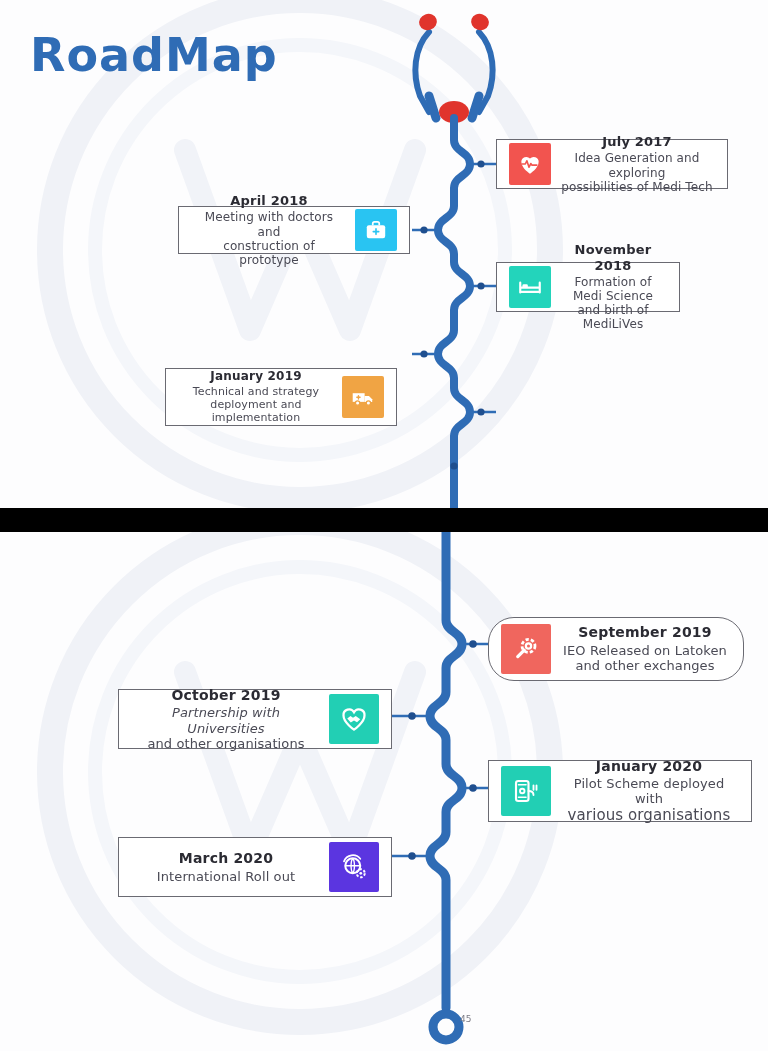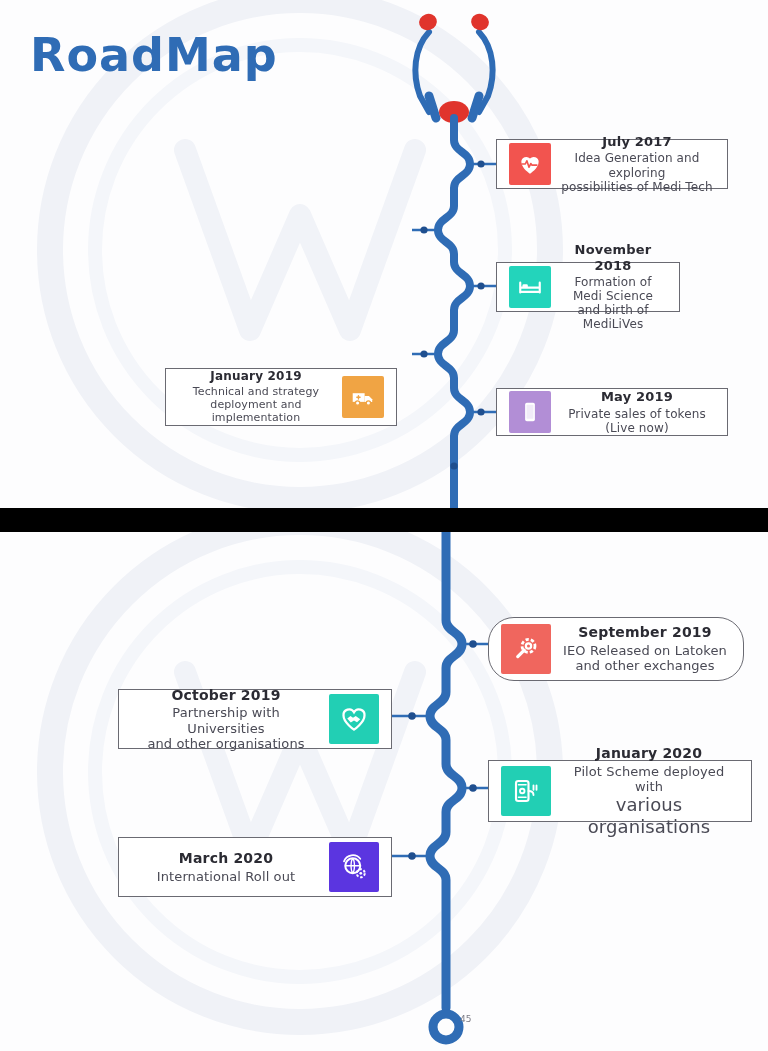--- a/index.html
+++ b/index.html
@@ -138,20 +138,34 @@
           <path d="M4.5 12h3.2l1.4-3 2 6 1.6-3.4 1 1.4h4.6" fill="none" stroke="#f2544f" stroke-width="1.5" stroke-linecap="round" stroke-linejoin="round"></path>
         </svg>
     </div>
     <div class="card-text">
       <span class="card-date">July 2017</span>
       <span class="card-desc">Idea Generation and exploring</span>
       <span class="card-desc">possibilities of Medi Tech</span>
     </div>
   </div>
 
+  <div class="card icon-right" style="left:178px;top:206px;width:232px;height:48px;">
+    <div class="card-text">
+      <span class="card-date">April 2018</span>
+      <span class="card-desc">Meeting with doctors and</span>
+      <span class="card-desc">construction of prototype</span>
+    </div>
+    <div class="icon-box" style="background:#29c4f2;">
+      <svg width="26" height="26" viewBox="0 0 24 24">
+          <rect x="3.5" y="7.5" width="17" height="12" rx="2" fill="#ffffff"></rect>
+          <path d="M9 7.5V6a1.6 1.6 0 011.6-1.6h2.8A1.6 1.6 0 0115 6v1.5" fill="none" stroke="#ffffff" stroke-width="1.6"></path>
+          <path d="M12 11v5M9.5 13.5h5" stroke="#29c4f2" stroke-width="1.5" stroke-linecap="round"></path>
+        </svg>
+    </div>
+  </div>
 
   <div class="card icon-left" style="left:496px;top:262px;width:184px;height:50px;">
     <div class="icon-box" style="background:#23d4bb;">
       <svg width="26" height="26" viewBox="0 0 24 24">
           <path d="M3 8v9M21 8v9M3 12.5h18M4.5 16.5h15" fill="none" stroke="#ffffff" stroke-width="2" stroke-linecap="round"></path>
           <rect x="5" y="9.5" width="5" height="3" rx="1.2" fill="#ffffff"></rect>
         </svg>
     </div>
     <div class="card-text">
       <span class="card-date">November 2018</span>
@@ -171,33 +185,20 @@
       <svg width="26" height="26" viewBox="0 0 24 24">
           <path d="M2.5 8.5h11v8h-11z" fill="#ffffff"></path>
           <path d="M13.5 11h4l3 3v2.5h-7z" fill="#ffffff"></path>
           <circle cx="7" cy="17.5" r="2" fill="#ffffff" stroke="#f0a444" stroke-width="1.2"></circle>
           <circle cx="17" cy="17.5" r="2" fill="#ffffff" stroke="#f0a444" stroke-width="1.2"></circle>
           <path d="M7.8 10.8v3M6.3 12.3h3" stroke="#f0a444" stroke-width="1.3" stroke-linecap="round"></path>
         </svg>
     </div>
   </div>
 
-  <div class="card icon-left" style="left:496px;top:388px;width:232px;height:48px;">
-    <div class="icon-box" style="background:#b28ed6;">
-      <svg width="26" height="26" viewBox="0 0 24 24">
-          <rect x="7.5" y="3.5" width="9" height="17" rx="1.6" fill="#ffffff"></rect>
-          <rect x="8.8" y="5.2" width="6.4" height="13" rx="0.8" fill="#b28ed6" opacity=".18"></rect>
-        </svg>
-    </div>
-    <div class="card-text">
-      <span class="card-date">May 2019</span>
-      <span class="card-desc">Private sales of tokens</span>
-      <span class="card-desc">(Live now)</span>
-    </div>
-  </div>
 </div>
 
 <div id="divider"></div>
 
 <div class="slide" id="slide-bottom">
 
   <svg class="wm" width="768" height="519" viewBox="0 0 768 519">
     <g fill="none" stroke="#f0f2f7" stroke-width="26">
       <circle cx="300" cy="240" r="250"></circle>
     </g>
@@ -246,21 +247,21 @@
     <div class="card-text">
       <span class="card-date" style="font-size:14px;">September 2019</span>
       <span class="card-desc" style="font-size:13px;">IEO Released on Latoken</span>
       <span class="card-desc" style="font-size:13px;">and other exchanges</span>
     </div>
   </div>
 
   <div class="card icon-right" style="left:118px;top:157px;width:274px;height:60px;">
     <div class="card-text">
       <span class="card-date" style="font-size:14px;">October 2019</span>
-      <span class="card-desc" style="font-size:13px;">Partnership with Universities</span>
+      <span class="card-desc" style="font-size:13px;font-style:italic;">Partnership with Universities</span>
       <span class="card-desc" style="font-size:13px;">and other organisations</span>
     </div>
     <div class="icon-box big" style="background:#22cfb4;">
       <svg width="30" height="30" viewBox="0 0 24 24">
           <path d="M12 20.5S3.6 14.8 3.6 9.2A4.5 4.5 0 0112 6.6a4.5 4.5 0 018.4 2.6c0 5.6-8.4 11.3-8.4 11.3z" fill="none" stroke="#ffffff" stroke-width="1.8"></path>
           <path d="M6.6 11.6l2.6-2 2 1.4 2.2-1.4 3.6 2.6-2.6 2.4-2.4-1.4-2.6 1.6z" fill="#ffffff"></path>
         </svg>
     </div>
   </div>
 
@@ -271,21 +272,21 @@
           <path d="M6 7h6M6 17h6" stroke="#ffffff" stroke-width="1.3" stroke-linecap="round"></path>
           <circle cx="9" cy="12" r="1.8" fill="none" stroke="#ffffff" stroke-width="1.5"></circle>
           <path d="M14 12c3 0 4 1.6 4 3.2" fill="none" stroke="#ffffff" stroke-width="1.5" stroke-linecap="round"></path>
           <path d="M18 7.5v3.5" stroke="#ffffff" stroke-width="1.5" stroke-linecap="round"></path>
           <path d="M20.4 7.5v3.5" stroke="#ffffff" stroke-width="1.5" stroke-linecap="round"></path>
         </svg>
     </div>
     <div class="card-text">
       <span class="card-date" style="font-size:14px;">January 2020</span>
       <span class="card-desc" style="font-size:13px;">Pilot Scheme deployed with</span>
-      <span class="card-desc" style="font-size:18px;">various organisations</span>
+      <span class="card-desc" style="font-size:15px;">various organisations</span>
     </div>
   </div>
 
   <div class="card icon-right" style="left:118px;top:305px;width:274px;height:60px;">
     <div class="card-text">
       <span class="card-date" style="font-size:14px;">March 2020</span>
       <span class="card-desc" style="font-size:13px;">International Roll out</span>
     </div>
     <div class="icon-box big" style="background:#5b35e0;">
       <svg width="30" height="30" viewBox="0 0 24 24">

